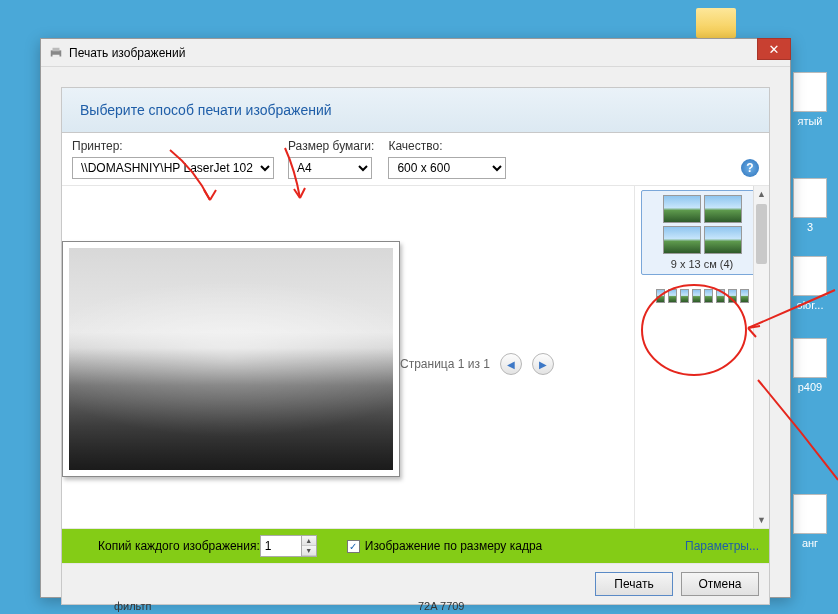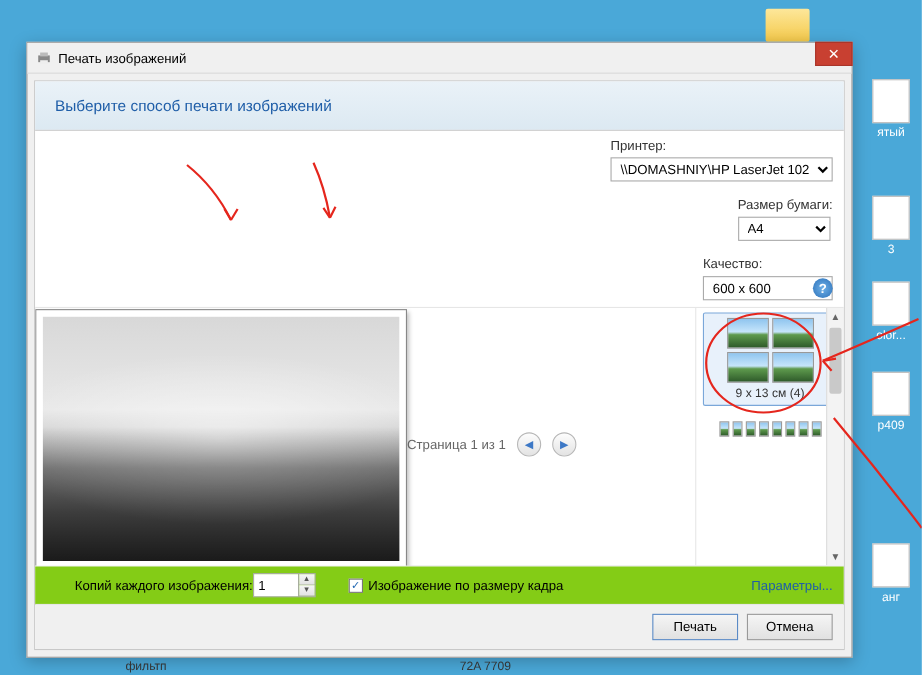--- a/index.html
+++ b/index.html
@@ -27,21 +27,21 @@
   }
   .desktop-icon .file-glyph {
     width: 34px; height: 40px;
     background: #fff;
     border: 1px solid #bbb;
     margin: 0 auto 3px;
     position: relative;
   }
   .window {
     position: absolute;
-    left: 24px; top: 38px;
+    left: 40px; top: 38px;
     width: 751px; height: 560px;
     background: #f0f0f0;
     border: 1px solid #999;
     box-shadow: 0 4px 14px rgba(0,0,0,.25);
   }
   .titlebar {
     height: 28px;
     background: #f0f0f0;
     border-bottom: 1px solid #d9d9d9;
     display: flex;
@@ -59,21 +59,21 @@
     width: 34px; height: 22px;
     background: #c84031;
     color: #fff;
     display: flex;
     align-items: center;
     justify-content: center;
     font-size: 13px;
     border: 1px solid #a8352a;
   }
   .inner-frame {
-    margin: 6px;
+    margin: 20px;
     border: 1px solid #c8c8c8;
     background: #fff;
     height: calc(100% - 40px);
     display: flex;
     flex-direction: column;
   }
   .header-strip {
     background: linear-gradient(#eaf2f8,#dce9f2);
     border-bottom: 1px solid #c8c8c8;
     padding: 14px 18px;
@@ -81,21 +81,20 @@
     font-size: 14px;
   }
   .controls-row {
     display: flex;
     align-items: flex-end;
     gap: 14px;
     padding: 6px 10px 6px 10px;
     border-bottom: 1px solid #e6e6e6;
     background: #fff;
     position: relative;
-    flex-direction: column;
   }
   .ctrl-group { display: flex; flex-direction: column; }
   .ctrl-group label { margin-bottom: 4px; color: #333; font-size: 12px; }
   select {
     border: 1px solid #aaa;
     background: #fff;
     height: 22px;
     font-size: 12px;
     padding: 0 4px;
   }

